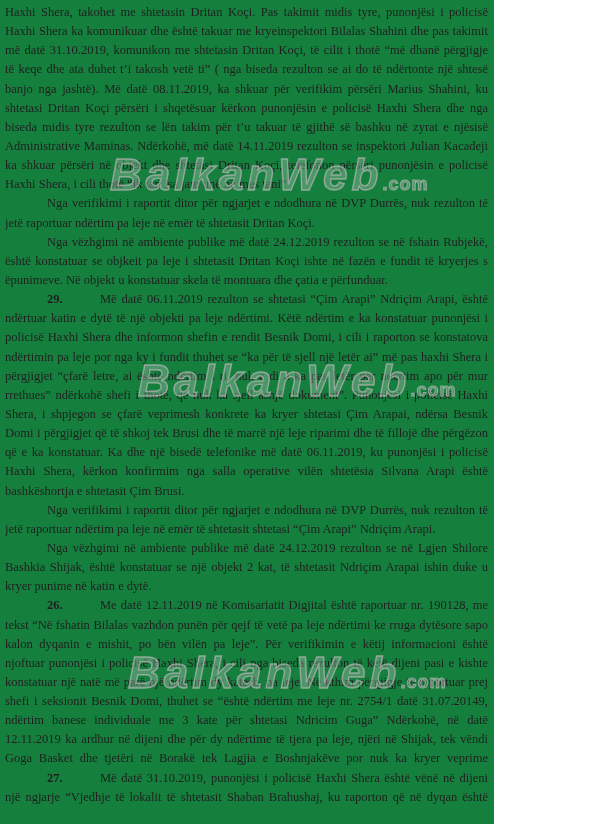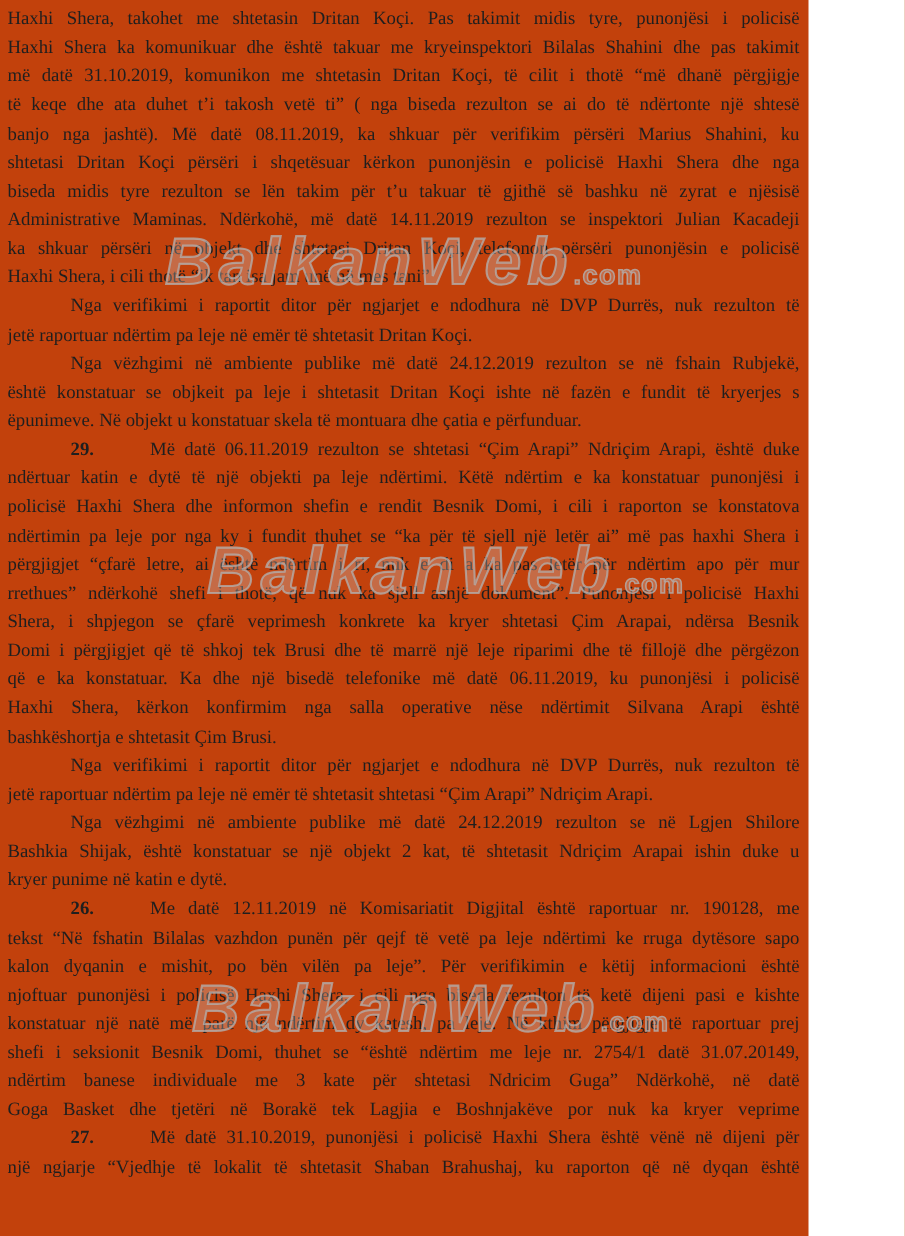--- a/index.html
+++ b/index.html
@@ -1,19 +1,19 @@
 <!DOCTYPE html>
 <html><head>
 <meta charset="utf-8">
 <style>
   html,body { margin:0; padding:0; background:#ffffff; }
   .page {
     position:relative;
-    width:539px; height:824px;
-    background:#c2410c;
+    width:494px; height:824px;
+    background:#15803d;
     overflow:hidden;
     font-family:"Liberation Serif","DejaVu Serif",serif;
     font-size:12.5px;
     color:#1f1f1f;
   }
   .text-block { position:absolute; left:5px; right:6px; top:3px; }
   .ln {
     height:19.15px; line-height:19.15px;
     text-align:justify; text-align-last:justify;
     overflow:hidden;
@@ -56,34 +56,35 @@
       <div class="ln end">ëpunimeve. Në objekt u konstatuar skela të montuara dhe çatia e përfunduar.</div>
       <div class="ln ind"><span class="num">29.</span>Më datë 06.11.2019 rezulton se shtetasi “Çim Arapi” Ndriçim Arapi, është duke</div>
       <div class="ln">ndërtuar katin e dytë të një objekti pa leje ndërtimi. Këtë ndërtim e ka konstatuar punonjësi i</div>
       <div class="ln">policisë Haxhi Shera dhe informon shefin e rendit Besnik Domi, i cili i raporton se konstatova</div>
       <div class="ln">ndërtimin pa leje por nga ky i fundit thuhet se “ka për të sjell një letër ai” më pas haxhi Shera i</div>
       <div class="ln">përgjigjet “çfarë letre, ai është ndërtim i ri, nuk e di a ka pas letër për ndërtim apo për mur</div>
       <div class="ln">rrethues” ndërkohë shefi i thotë, që nuk ka sjell asnjë dokument”. Punonjësi i policisë Haxhi</div>
       <div class="ln">Shera, i shpjegon se çfarë veprimesh konkrete ka kryer shtetasi Çim Arapai, ndërsa Besnik</div>
       <div class="ln">Domi i përgjigjet që të shkoj tek Brusi dhe të marrë një leje riparimi dhe të fillojë dhe përgëzon</div>
       <div class="ln">që e ka konstatuar. Ka dhe një bisedë telefonike më datë 06.11.2019, ku punonjësi i policisë</div>
-      <div class="ln">Haxhi Shera, kërkon konfirmim nga salla operative nëse ndërtimit Silvana Arapi është</div>
+      <div class="ln">Haxhi Shera, kërkon konfirmim nga salla operative vilën shtetësia Silvana Arapi është</div>
       <div class="ln end">bashkëshortja e shtetasit Çim Brusi.</div>
       <div class="ln ind">Nga verifikimi i raportit ditor për ngjarjet e ndodhura në DVP Durrës, nuk rezulton të</div>
       <div class="ln end">jetë raportuar ndërtim pa leje në emër të shtetasit shtetasi “Çim Arapi” Ndriçim Arapi.</div>
       <div class="ln ind">Nga vëzhgimi në ambiente publike më datë 24.12.2019 rezulton se në Lgjen Shilore</div>
       <div class="ln">Bashkia Shijak, është konstatuar se një objekt 2 kat, të shtetasit Ndriçim Arapai ishin duke u</div>
       <div class="ln end">kryer punime në katin e dytë.</div>
       <div class="ln ind"><span class="num">26.</span>Me datë 12.11.2019 në Komisariatit Digjital është raportuar nr. 190128, me</div>
       <div class="ln">tekst “Në fshatin Bilalas vazhdon punën për qejf të vetë pa leje ndërtimi ke rruga dytësore sapo</div>
       <div class="ln">kalon dyqanin e mishit, po bën vilën pa leje”. Për verifikimin e këtij informacioni është</div>
       <div class="ln">njoftuar punonjësi i policisë Haxhi Shera, i cili nga biseda rezulton të ketë dijeni pasi e kishte</div>
       <div class="ln">konstatuar një natë më parë një ndërtim dy katesh, pa leje. Në kthim përgjigje të raportuar prej</div>
       <div class="ln">shefi i seksionit Besnik Domi, thuhet se “është ndërtim me leje nr. 2754/1 datë 31.07.20149,</div>
       <div class="ln">ndërtim banese individuale me 3 kate për shtetasi Ndricim Guga” Ndërkohë, në datë</div>
+      <div class="ln">12.11.2019 ka ardhur në dijeni dhe për dy ndërtime të tjera pa leje, njëri në Shijak, tek vëndi</div>
       <div class="ln">Goga Basket dhe tjetëri në Borakë tek Lagjia e Boshnjakëve por nuk ka kryer veprime</div>
       <div class="ln ind"><span class="num">27.</span>Më datë 31.10.2019, punonjësi i policisë Haxhi Shera është vënë në dijeni për</div>
       <div class="ln">një ngjarje “Vjedhje të lokalit të shtetasit Shaban Brahushaj, ku raporton që  në dyqan është</div>
     </div>
 
   <div class="wm" id="wm1"><span class="wm-main">BalkanWeb</span><span class="wm-suffix">.com</span></div>
 
   <div class="wm" id="wm2"><span class="wm-main">BalkanWeb</span><span class="wm-suffix">.com</span></div>
 
   <div class="wm" id="wm3"><span class="wm-main">BalkanWeb</span><span class="wm-suffix">.com</span></div>

